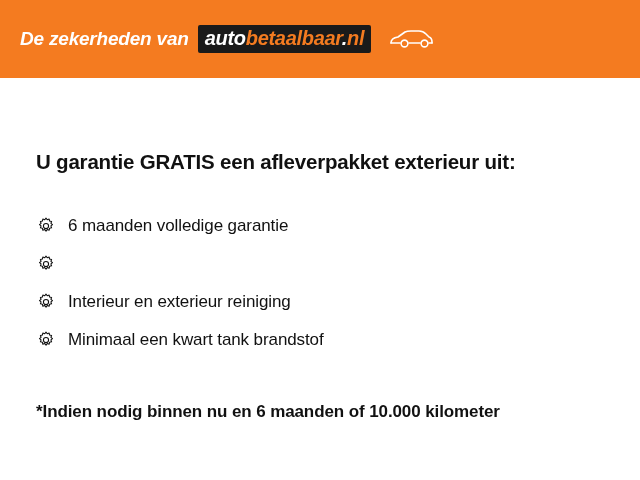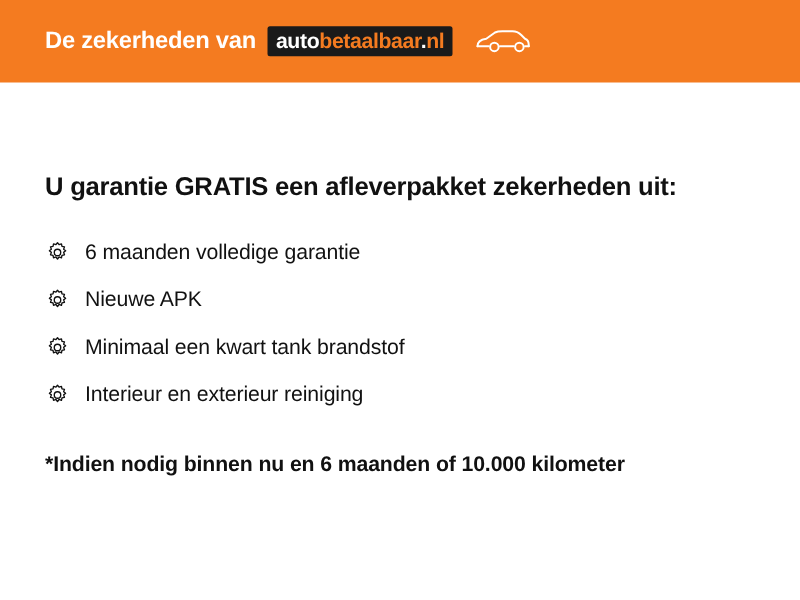--- a/index.html
+++ b/index.html
@@ -18,43 +18,44 @@
     width: 640px;
     height: 480px;
     box-sizing: border-box;
     background: #ffffff;
   }
 
   
   .header {
     position: relative;
     width: 100%;
-    height: 66px;
+    height: 78px;
     background: #f47b20;
     display: flex;
     align-items: center;
-    padding-left: 36px;
+    padding-left: 20px;
     box-sizing: border-box;
+    font-style: italic;
   }
   .header-text {
     display: flex;
     align-items: center;
     gap: 9px;
   }
   .header-lead {
     color: #ffffff;
     font-size: 19px;
     font-weight: bold;
     letter-spacing: -0.2px;
     white-space: nowrap;
   }
   .logo-badge {
     background: #1a1a1a;
     color: #ffffff;
-    font-size: 17px;
+    font-size: 20px;
     font-weight: bold;
     padding: 3px 7px 4px 7px;
     border-radius: 2px;
     letter-spacing: -0.3px;
     white-space: nowrap;
     display: inline-block;
     line-height: 1.05;
   }
   .logo-badge .accent {
     color: #f47b20;
@@ -78,21 +79,21 @@
     font-size: 20.5px;
     font-weight: bold;
     color: #111111;
     letter-spacing: -0.2px;
   }
   .headline .underlined {
     text-underline-offset: 3px;
   }
 
   .list {
-    margin-top: 30px;
+    margin-top: 42px;
     display: flex;
     flex-direction: column;
     gap: 18px;
   }
   .list-item {
     display: flex;
     align-items: center;
     gap: 12px;
   }
   .gear-icon {
@@ -104,21 +105,21 @@
     justify-content: center;
   }
   .item-label {
     font-size: 17px;
     color: #111111;
     letter-spacing: -0.1px;
     line-height: 1.1;
   }
 
   .footnote {
-    margin-top: 36px;
+    margin-top: 52px;
     font-size: 17px;
     font-weight: bold;
     color: #111111;
     letter-spacing: -0.1px;
   }
 </style>
 </head>
 <body>
 
 <div class="page">
@@ -135,63 +136,62 @@
           <line x1="41" y1="14" x2="44" y2="14" stroke="#ffffff" stroke-width="1.6" stroke-linecap="round"></line>
           <circle cx="16.5" cy="14.5" r="3.4" fill="none" stroke="#ffffff" stroke-width="1.6"></circle>
           <circle cx="36.5" cy="14.5" r="3.4" fill="none" stroke="#ffffff" stroke-width="1.6"></circle>
         </svg>
       </span>
     </div>
   </div>
 
   <div class="content">
 
-    <div class="headline"><span>U garantie </span><span class="underlined">GRATIS</span><span> een afleverpakket zekerheden uit:</span></div>
+    <div class="headline"><span>U garantie </span><span class="underlined">GRATIS</span><span> een afleverpakket exterieur uit:</span></div>
 
     <div class="list">
 
       <div class="list-item">
         <span class="gear-icon">
           <svg width="20" height="20" viewBox="0 0 24 24" aria-hidden="true">
             <path d="M12 2.6 l1.5 1.9 2.3-.8 .5 2.4 2.4 .5 -.8 2.3 1.9 1.5 -1.9 1.5 .8 2.3 -2.4 .5 -.5 2.4 -2.3-.8 -1.5 1.9 -1.5-1.9 -2.3 .8 -.5-2.4 -2.4-.5 .8-2.3 -1.9-1.5 1.9-1.5 -.8-2.3 2.4-.5 .5-2.4 2.3 .8z" fill="none" stroke="#111111" stroke-width="1.3" stroke-linejoin="round"></path>
             <circle cx="12" cy="12" r="3.1" fill="none" stroke="#111111" stroke-width="1.3"></circle>
           </svg>
         </span>
         <span class="item-label">6 maanden volledige garantie</span>
       </div>
 
       <div class="list-item">
         <span class="gear-icon">
           <svg width="20" height="20" viewBox="0 0 24 24" aria-hidden="true">
             <path d="M12 2.6 l1.5 1.9 2.3-.8 .5 2.4 2.4 .5 -.8 2.3 1.9 1.5 -1.9 1.5 .8 2.3 -2.4 .5 -.5 2.4 -2.3-.8 -1.5 1.9 -1.5-1.9 -2.3 .8 -.5-2.4 -2.4-.5 .8-2.3 -1.9-1.5 1.9-1.5 -.8-2.3 2.4-.5 .5-2.4 2.3 .8z" fill="none" stroke="#111111" stroke-width="1.3" stroke-linejoin="round"></path>
             <circle cx="12" cy="12" r="3.1" fill="none" stroke="#111111" stroke-width="1.3"></circle>
           </svg>
         </span>
-        <span class="item-label">Nieuwe APK</span>
       </div>
 
+
+      <div class="list-item">
+        <span class="gear-icon">
+          <svg width="20" height="20" viewBox="0 0 24 24" aria-hidden="true">
+            <path d="M12 2.6 l1.5 1.9 2.3-.8 .5 2.4 2.4 .5 -.8 2.3 1.9 1.5 -1.9 1.5 .8 2.3 -2.4 .5 -.5 2.4 -2.3-.8 -1.5 1.9 -1.5-1.9 -2.3 .8 -.5-2.4 -2.4-.5 .8-2.3 -1.9-1.5 1.9-1.5 -.8-2.3 2.4-.5 .5-2.4 2.3 .8z" fill="none" stroke="#111111" stroke-width="1.3" stroke-linejoin="round"></path>
+            <circle cx="12" cy="12" r="3.1" fill="none" stroke="#111111" stroke-width="1.3"></circle>
+          </svg>
+        </span>
+        <span class="item-label">Interieur en exterieur reiniging</span>
+      </div>
 
       <div class="list-item">
         <span class="gear-icon">
           <svg width="20" height="20" viewBox="0 0 24 24" aria-hidden="true">
             <path d="M12 2.6 l1.5 1.9 2.3-.8 .5 2.4 2.4 .5 -.8 2.3 1.9 1.5 -1.9 1.5 .8 2.3 -2.4 .5 -.5 2.4 -2.3-.8 -1.5 1.9 -1.5-1.9 -2.3 .8 -.5-2.4 -2.4-.5 .8-2.3 -1.9-1.5 1.9-1.5 -.8-2.3 2.4-.5 .5-2.4 2.3 .8z" fill="none" stroke="#111111" stroke-width="1.3" stroke-linejoin="round"></path>
             <circle cx="12" cy="12" r="3.1" fill="none" stroke="#111111" stroke-width="1.3"></circle>
           </svg>
         </span>
         <span class="item-label">Minimaal een kwart tank brandstof</span>
       </div>
 
-      <div class="list-item">
-        <span class="gear-icon">
-          <svg width="20" height="20" viewBox="0 0 24 24" aria-hidden="true">
-            <path d="M12 2.6 l1.5 1.9 2.3-.8 .5 2.4 2.4 .5 -.8 2.3 1.9 1.5 -1.9 1.5 .8 2.3 -2.4 .5 -.5 2.4 -2.3-.8 -1.5 1.9 -1.5-1.9 -2.3 .8 -.5-2.4 -2.4-.5 .8-2.3 -1.9-1.5 1.9-1.5 -.8-2.3 2.4-.5 .5-2.4 2.3 .8z" fill="none" stroke="#111111" stroke-width="1.3" stroke-linejoin="round"></path>
-            <circle cx="12" cy="12" r="3.1" fill="none" stroke="#111111" stroke-width="1.3"></circle>
-          </svg>
-        </span>
-        <span class="item-label">Interieur en exterieur reiniging</span>
-      </div>
-
     </div>
 
     <div class="footnote">*Indien nodig binnen nu en 6 maanden of 10.000 kilometer</div>
 
   </div>
 </div>
 
 </body></html>

